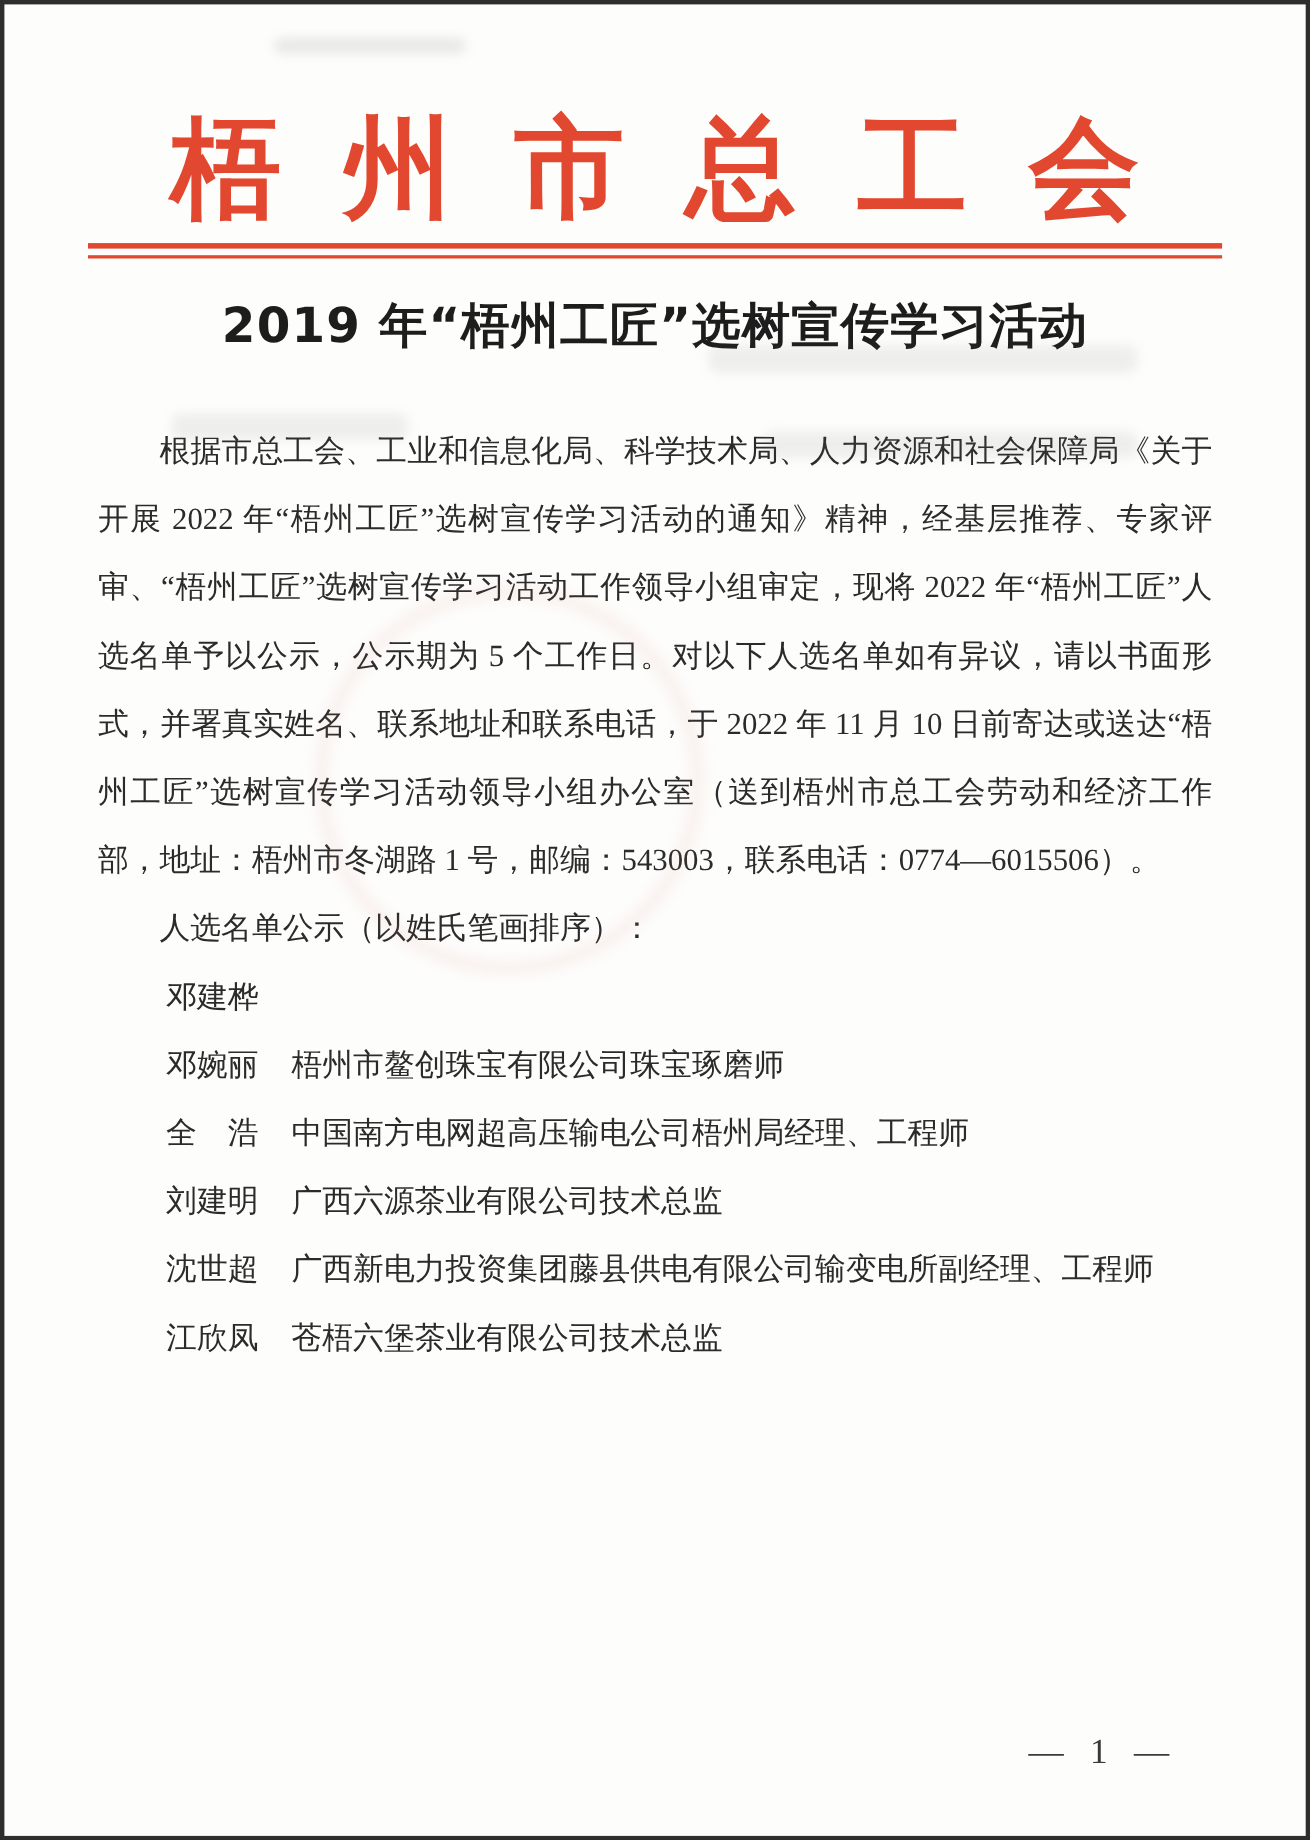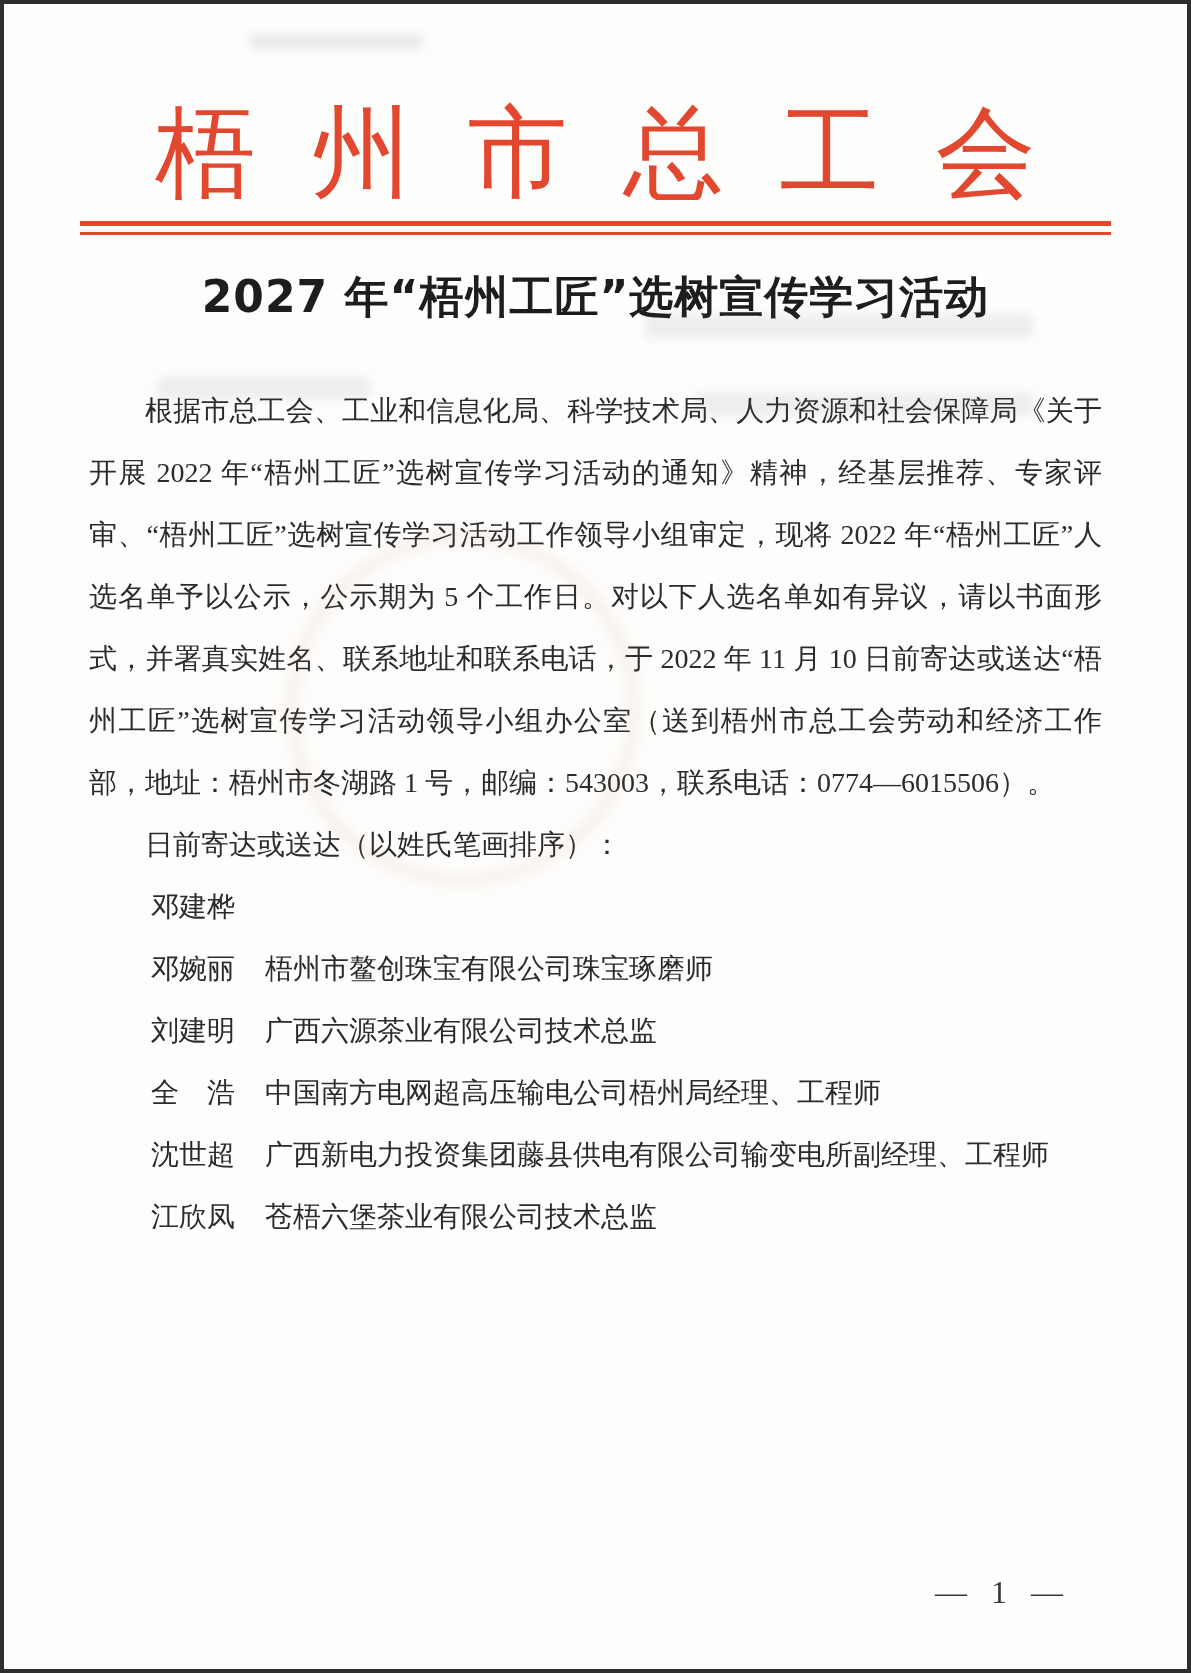--- a/index.html
+++ b/index.html
@@ -18,21 +18,21 @@
     overflow: hidden;
     font-family: "Liberation Serif", "DejaVu Serif", serif;
     color: #282828;
   }
 
   
   .masthead {
     margin-top: 98px;
     text-align: center;
     font-family: "Liberation Serif", "DejaVu Serif", serif;
-    font-weight: normal;
+    font-weight: bold;
     font-size: 100px;
     line-height: 104px;
     letter-spacing: 56px;
     padding-left: 56px;
     color: #e2482f;
     white-space: nowrap;
   }
   .rule {
     background: #e2482f;
     margin-left: 76px;
@@ -114,53 +114,53 @@
 <div class="page">
 
   <div class="scan-artifact a4"></div>
 
   <div class="masthead">梧州市总工会</div>
 
   <div class="rule rule-thick"></div>
   <div class="rule rule-thin"></div>
 
   <h1 class="doc-title">
-    <span class="title-line">2027 年“梧州工匠”选树宣传学习活动</span>
+    <span class="title-line">2019 年“梧州工匠”选树宣传学习活动</span>
   </h1>
 
   <div class="scan-artifact a1"></div>
   <div class="scan-artifact a2"></div>
   <div class="scan-artifact a3"></div>
   <div class="seal-ghost"></div>
 
   <div class="body-text">
 
     <p class="para indent">根据市总工会、工业和信息化局、科学技术局、人力资源和社会保障局《关于开展 2022 年“梧州工匠”选树宣传学习活动的通知》精神，经基层推荐、专家评审、“梧州工匠”选树宣传学习活动工作领导小组审定，现将 2022 年“梧州工匠”人选名单予以公示，公示期为 5 个工作日。对以下人选名单如有异议，请以书面形式，并署真实姓名、联系地址和联系电话，于 2022 年 11 月 10 日前寄达或送达“梧州工匠”选树宣传学习活动领导小组办公室（送到梧州市总工会劳动和经济工作部，地址：梧州市冬湖路 1 号，邮编：543003，联系电话：0774—6015506）。</p>
 
-    <p class="para indent">日前寄达或送达（以姓氏笔画排序）：</p>
+    <p class="para indent">人选名单公示（以姓氏笔画排序）：</p>
 
     <div class="candidate-list">
 
       <div class="candidate-row">
         <span class="cand-name">邓建桦</span>
       </div>
 
       <div class="candidate-row">
         <span class="cand-name">邓婉丽</span>
         <span class="cand-pos">梧州市鳌创珠宝有限公司珠宝琢磨师</span>
       </div>
 
       <div class="candidate-row">
-        <span class="cand-name">刘建明</span>
-        <span class="cand-pos">广西六源茶业有限公司技术总监</span>
+        <span class="cand-name">全　浩</span>
+        <span class="cand-pos">中国南方电网超高压输电公司梧州局经理、工程师</span>
       </div>
 
       <div class="candidate-row">
-        <span class="cand-name">全　浩</span>
-        <span class="cand-pos">中国南方电网超高压输电公司梧州局经理、工程师</span>
+        <span class="cand-name">刘建明</span>
+        <span class="cand-pos">广西六源茶业有限公司技术总监</span>
       </div>
 
       <div class="candidate-row">
         <span class="cand-name">沈世超</span>
         <span class="cand-pos">广西新电力投资集团藤县供电有限公司输变电所副经理、工程师</span>
       </div>
 
       <div class="candidate-row">
         <span class="cand-name">江欣凤</span>
         <span class="cand-pos">苍梧六堡茶业有限公司技术总监</span>

